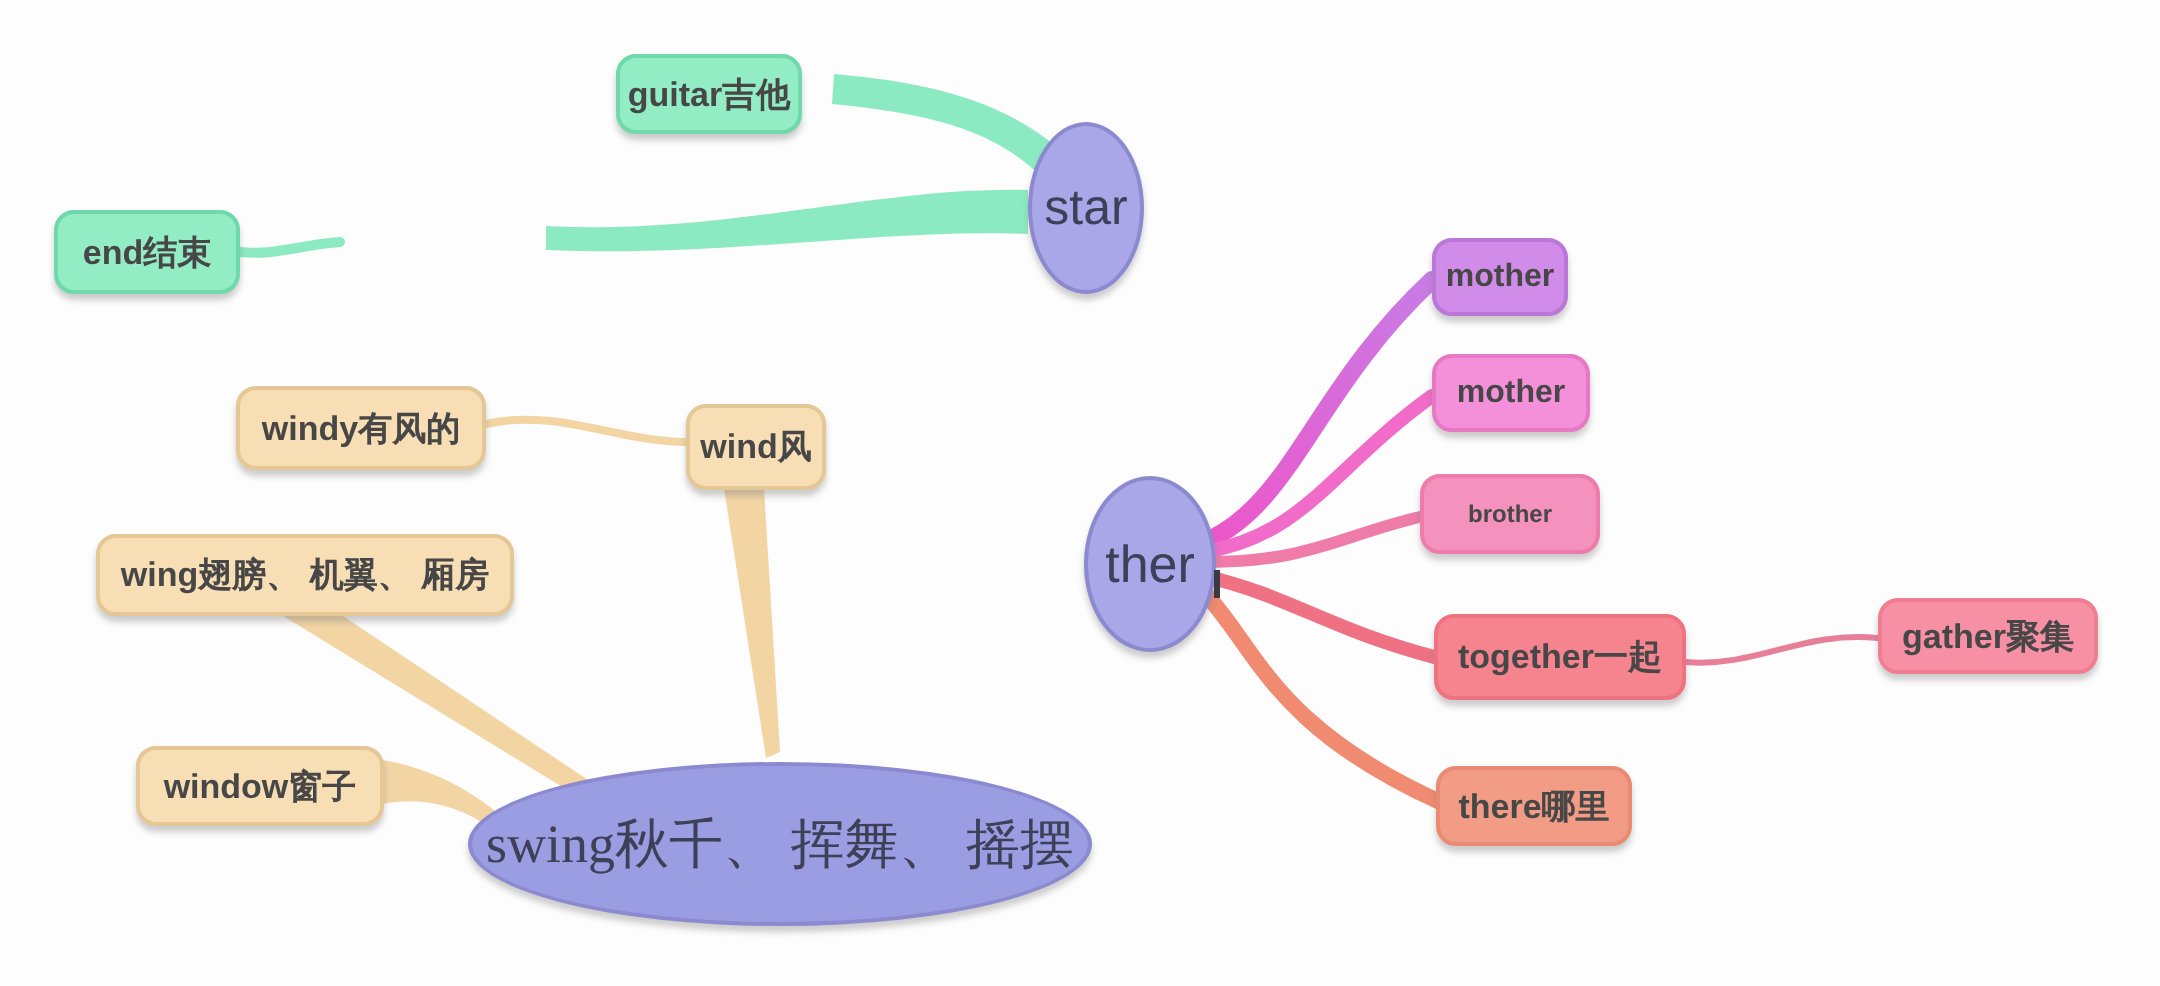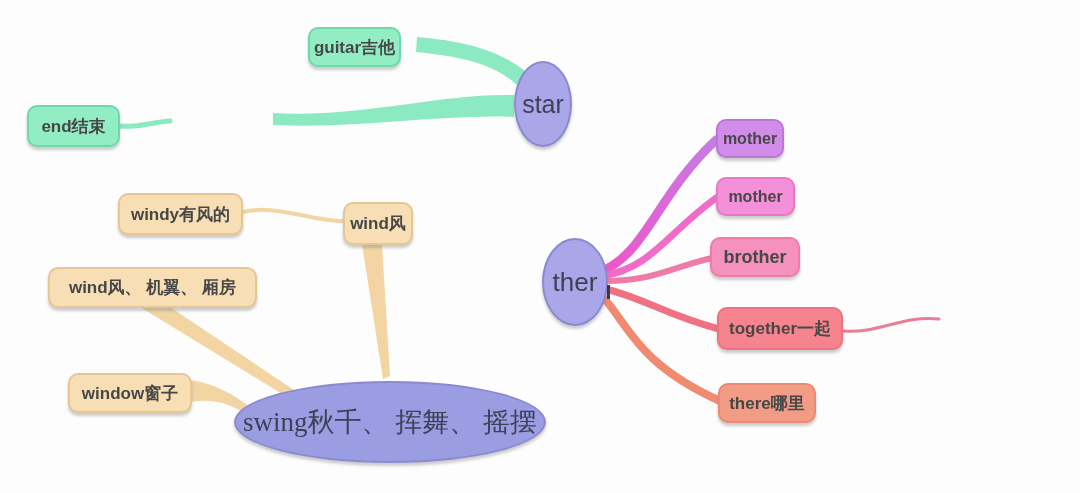--- a/index.html
+++ b/index.html
@@ -83,43 +83,46 @@
     <span>star</span>
   </div>
 
   <div class="node tan" style="left:118px;top:193px;width:125px;height:42px;">
     <span>windy有风的</span>
   </div>
   <div class="node tan" style="left:343px;top:202px;width:70px;height:43px;">
     <span>wind风</span>
   </div>
   <div class="node tan" style="left:48px;top:267px;width:209px;height:41px;">
-    <span>wind风、 机翼、 厢房</span>
+    <span>wing翅膀、 机翼、 厢房</span>
   </div>
   <div class="node tan" style="left:68px;top:373px;width:124px;height:40px;">
     <span>window窗子</span>
   </div>
   <div class="node ellipse peri" style="left:234px;top:381px;width:312px;height:82px;font-size:27px;font-weight:normal;">
     <span>swing秋千、 挥舞、 摇摆</span>
   </div>
 
   <div class="node ellipse lav" style="left:542px;top:238px;width:66px;height:88px;font-size:26px;font-weight:normal;">
     <span>ther</span>
   </div>
   <div class="caret" style="left:607px;top:285px;"></div>
 
   <div class="node n-father" style="left:716px;top:119px;width:68px;height:39px;font-size:16px;">
     <span>mother</span>
   </div>
   <div class="node n-mother" style="left:716px;top:177px;width:79px;height:39px;font-size:16px;">
     <span>mother</span>
   </div>
-  <div class="node n-brother" style="left:710px;top:237px;width:90px;height:40px;font-size:18px;">
+  <div class="node n-brother" style="left:710px;top:237px;width:90px;height:40px;font-size:12px;">
     <span>brother</span>
   </div>
   <div class="node n-together" style="left:717px;top:307px;width:126px;height:43px;">
     <span>together一起</span>
+  </div>
+  <div class="node n-gather" style="left:939px;top:299px;width:110px;height:38px;">
+    <span>gather聚集</span>
   </div>
   <div class="node n-there" style="left:718px;top:383px;width:98px;height:40px;">
     <span>there哪里</span>
   </div>
 
 </div>
 
 </body></html>

